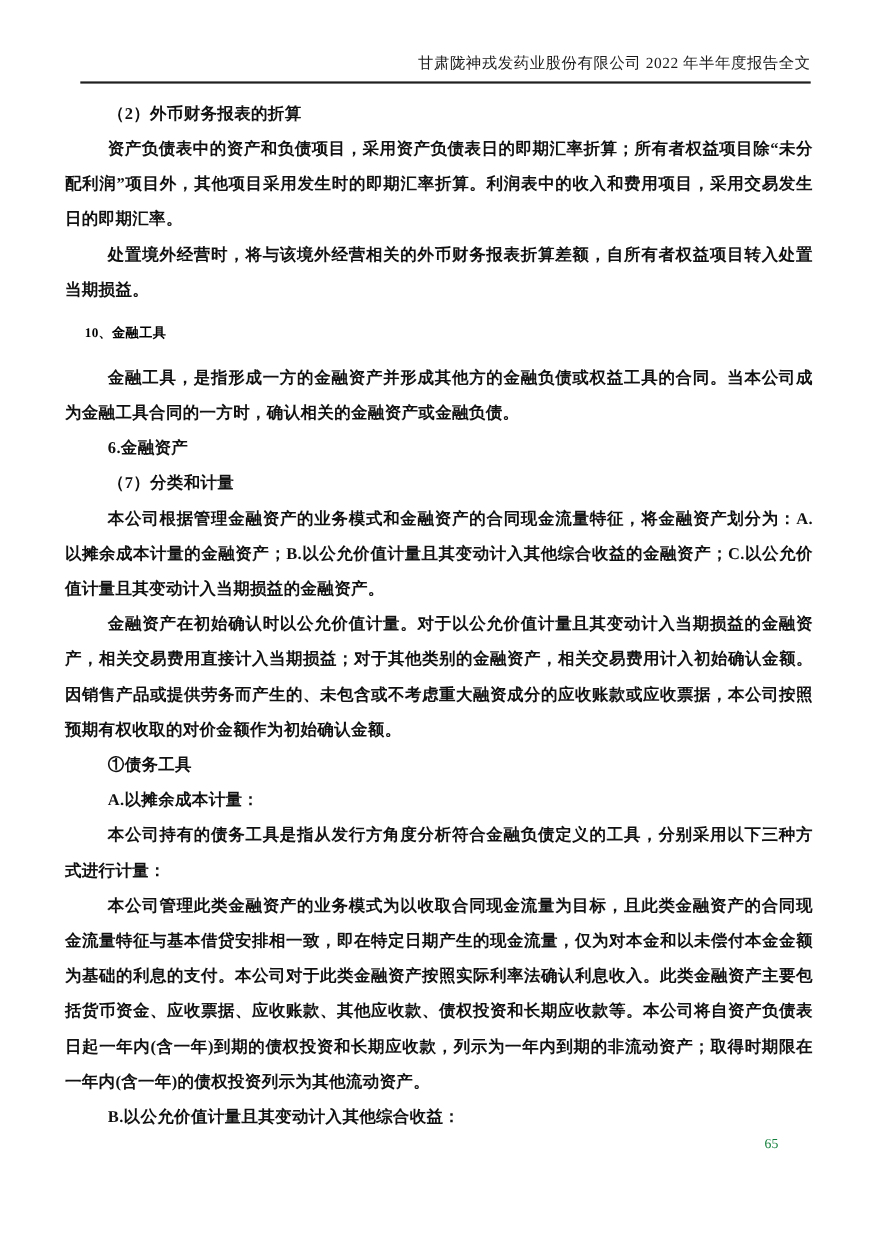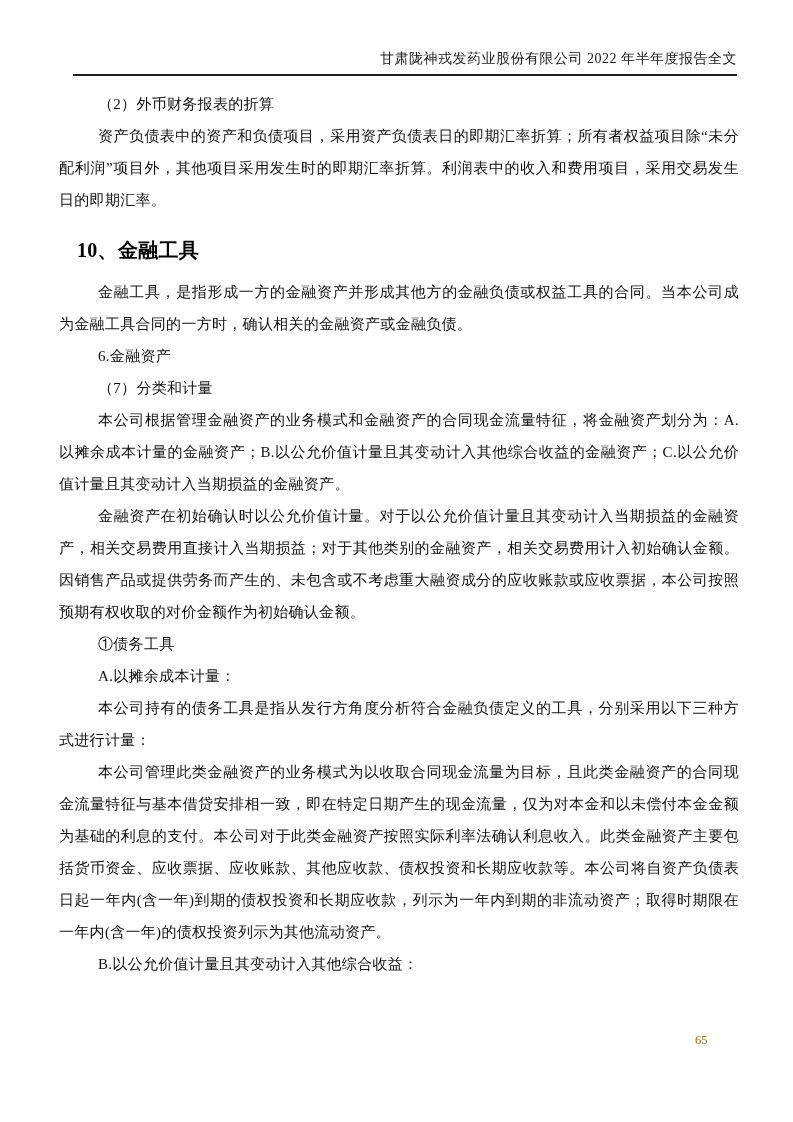--- a/index.html
+++ b/index.html
@@ -33,50 +33,52 @@
     text-align: justify;
     font-size: 15px;
     line-height: 32px;
     letter-spacing: 0.3px;
     color: #111111;
   }
   .doc p {
     margin: 0;
     padding: 0;
     text-indent: 2.6em;
+    font-weight: bold;
   }
   .doc p.heading {
     font-weight: bold;
-    font-size: 20px;
+    font-size: 12px;
     text-indent: 0;
     padding-left: 18px;
-    margin-top: 18px;
+    margin-top: 6px;
     margin-bottom: 10px;
     color: #000000;
   }
   .page-number {
     position: absolute;
     left: 695px;
     top: 1033px;
     font-size: 12.5px;
-    color: #a16207;
+    color: #15803d;
   }
 </style>
 </head>
 <body>
 
 <div class="page">
 
   <div class="header">
     <span>甘肃陇神戎发药业股份有限公司 2022 年半年度报告全文</span>
   </div>
 
   <div class="doc">
       <p class="para">（2）外币财务报表的折算</p>
       <p class="para">资产负债表中的资产和负债项目，采用资产负债表日的即期汇率折算；所有者权益项目除“未分配利润”项目外，其他项目采用发生时的即期汇率折算。利润表中的收入和费用项目，采用交易发生日的即期汇率。</p>
+      <p class="para">处置境外经营时，将与该境外经营相关的外币财务报表折算差额，自所有者权益项目转入处置当期损益。</p>
       <p class="heading">10、金融工具</p>
       <p class="para">金融工具，是指形成一方的金融资产并形成其他方的金融负债或权益工具的合同。当本公司成为金融工具合同的一方时，确认相关的金融资产或金融负债。</p>
       <p class="para">6.金融资产</p>
       <p class="para">（7）分类和计量</p>
       <p class="para">本公司根据管理金融资产的业务模式和金融资产的合同现金流量特征，将金融资产划分为：A.以摊余成本计量的金融资产；B.以公允价值计量且其变动计入其他综合收益的金融资产；C.以公允价值计量且其变动计入当期损益的金融资产。</p>
       <p class="para">金融资产在初始确认时以公允价值计量。对于以公允价值计量且其变动计入当期损益的金融资产，相关交易费用直接计入当期损益；对于其他类别的金融资产，相关交易费用计入初始确认金额。因销售产品或提供劳务而产生的、未包含或不考虑重大融资成分的应收账款或应收票据，本公司按照预期有权收取的对价金额作为初始确认金额。</p>
       <p class="para">①债务工具</p>
       <p class="para">A.以摊余成本计量：</p>
       <p class="para">本公司持有的债务工具是指从发行方角度分析符合金融负债定义的工具，分别采用以下三种方式进行计量：</p>
       <p class="para">本公司管理此类金融资产的业务模式为以收取合同现金流量为目标，且此类金融资产的合同现金流量特征与基本借贷安排相一致，即在特定日期产生的现金流量，仅为对本金和以未偿付本金金额为基础的利息的支付。本公司对于此类金融资产按照实际利率法确认利息收入。此类金融资产主要包括货币资金、应收票据、应收账款、其他应收款、债权投资和长期应收款等。本公司将自资产负债表日起一年内(含一年)到期的债权投资和长期应收款，列示为一年内到期的非流动资产；取得时期限在一年内(含一年)的债权投资列示为其他流动资产。</p>

